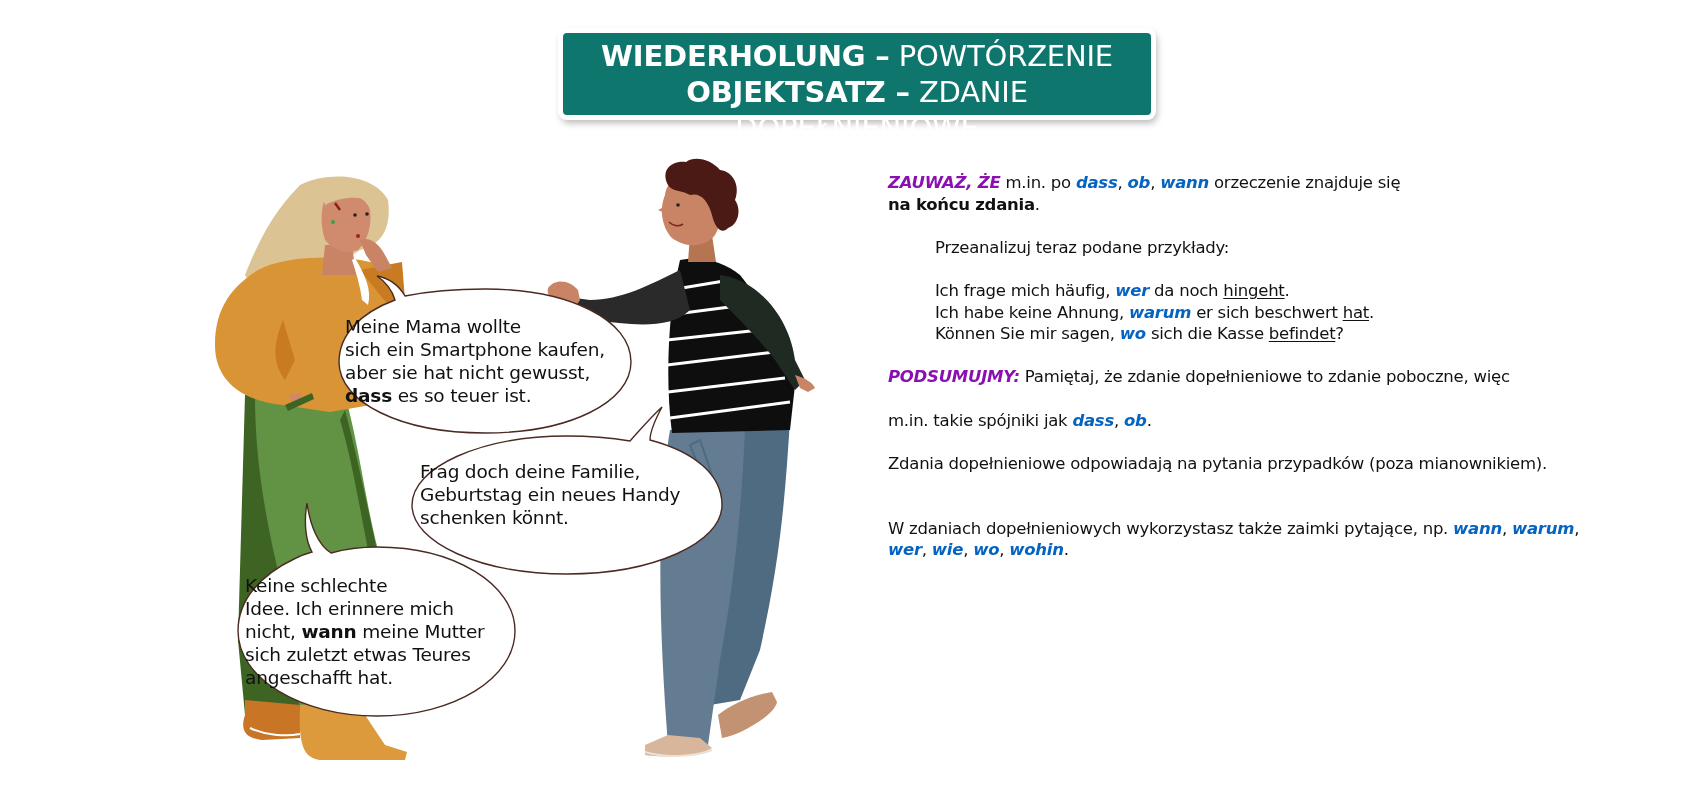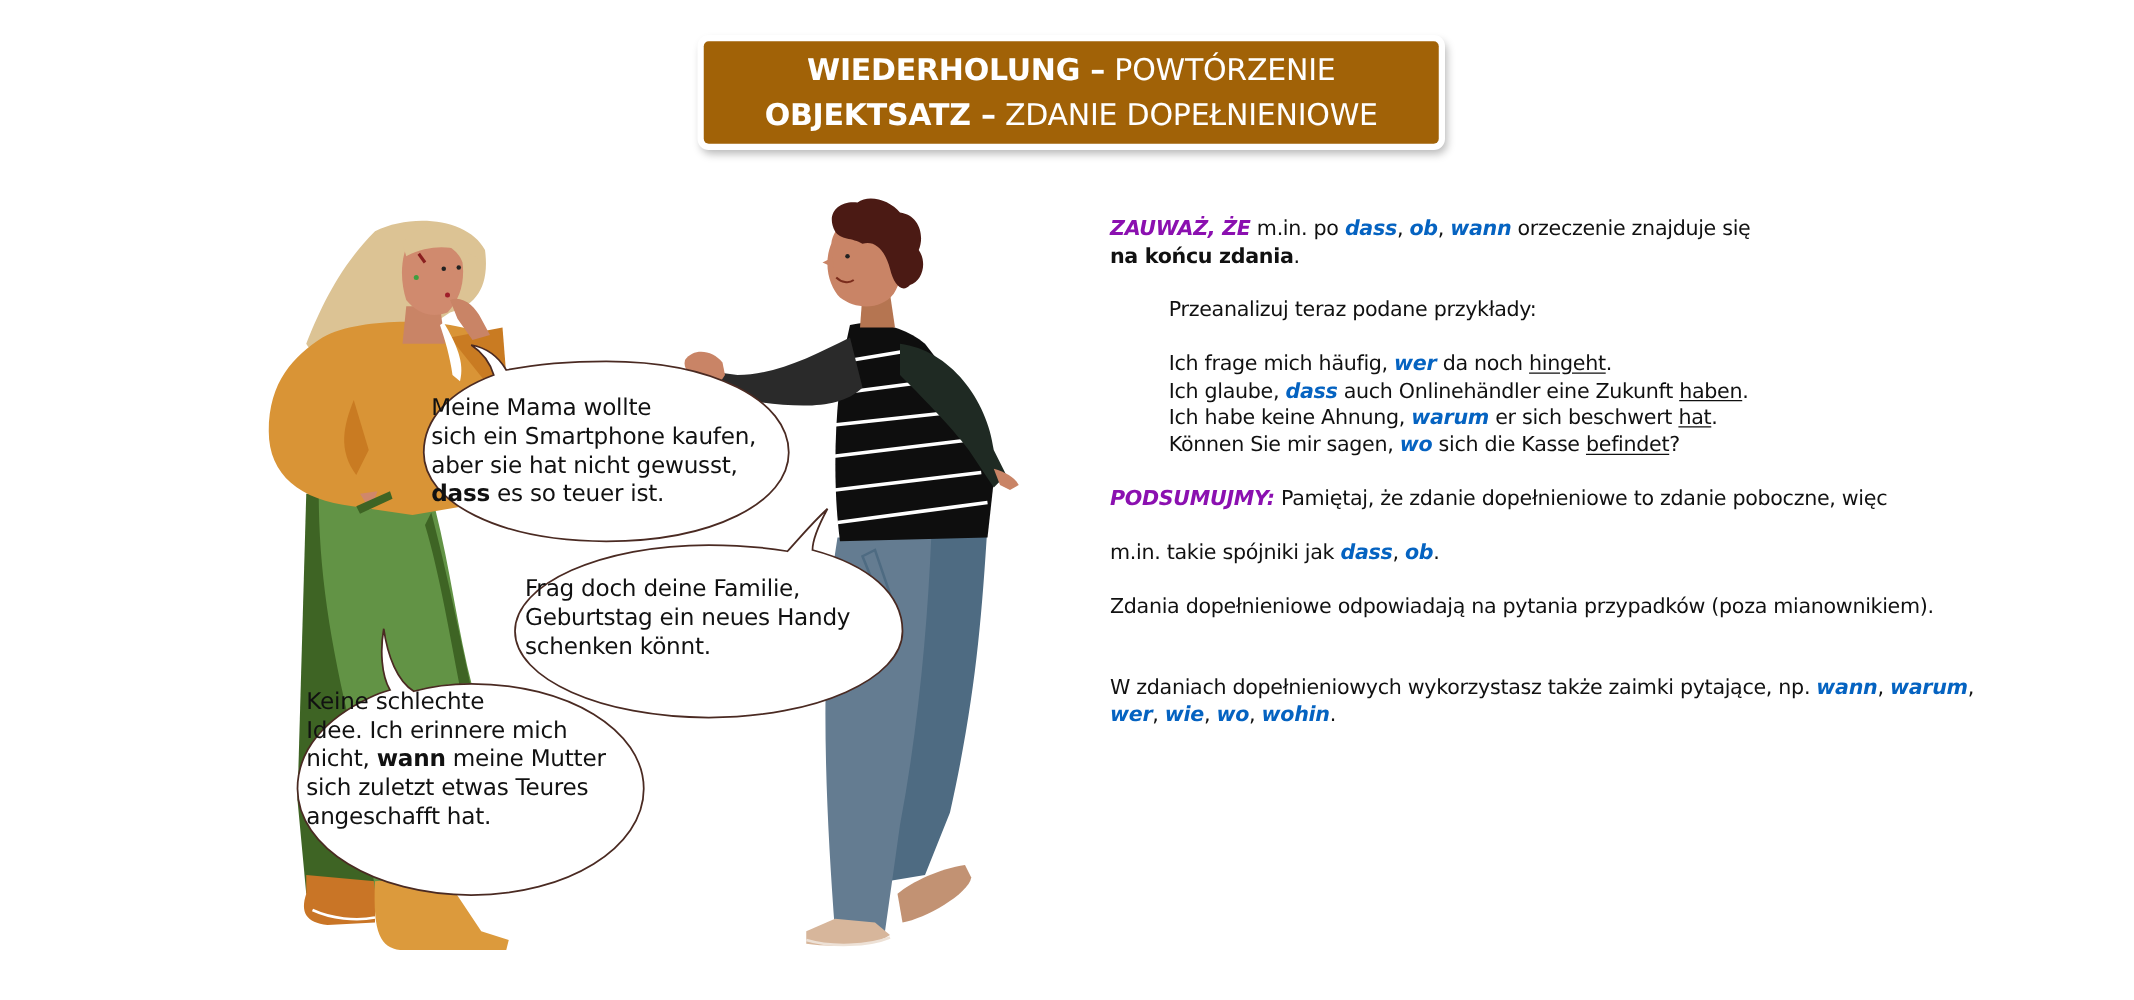--- a/index.html
+++ b/index.html
@@ -1,22 +1,22 @@
 <!DOCTYPE html>
 <html><head>
 <meta charset="utf-8">
 <style>
   html, body { margin: 0; padding: 0; background: #ffffff; }
   body { width: 1707px; height: 800px; position: relative; overflow: hidden;
          font-family: "DejaVu Sans", "Liberation Sans", sans-serif; color: #111; }
   .header {
     position: absolute; left: 563px; top: 33px; width: 588px; height: 82px;
-    background: #a16207; border-radius: 4px;
+    background: #0f766e; border-radius: 4px;
     box-shadow: 0 0 0 5px #ffffff, 2px 4px 7px 4px rgba(0,0,0,0.28);
-    color: #fff; text-align: center; font-size: 24px; line-height: 36px;
+    color: #fff; text-align: center; font-size: 29px; line-height: 36px;
     padding-top: 5px; box-sizing: border-box; letter-spacing: -0.2px;
   }
   .header b { font-weight: bold; }
   .header .thin { font-weight: normal; }
   .illus { position: absolute; left: 0; top: 0; }
   .bubble-text {
     position: absolute; text-align: left; font-size: 18.5px; line-height: 23px;
     color: #111; letter-spacing: -0.2px;
   }
   .bubble-text b { font-weight: bold; }
@@ -135,39 +135,38 @@
   <div>aber sie hat nicht gewusst,</div>
   <div><b>dass</b><span> es so teuer ist.</span></div>
 </div>
 
 <div class="bubble-text" style="left:420px; top:460px; width:295px;">
   <div>Frag doch deine Familie,</div>
   <div>Geburtstag ein neues Handy</div>
   <div>schenken könnt.</div>
 </div>
 
-<div class="bubble-text" style="left:245px; top:550px; width:265px;">
+<div class="bubble-text" style="left:245px; top:574px; width:265px;">
   <div>Keine schlechte</div>
   <div>Idee. Ich erinnere mich</div>
   <div><span>nicht, </span><b>wann</b><span> meine Mutter</span></div>
   <div>sich zuletzt etwas Teures</div>
   <div>angeschafft hat.</div>
 </div>
 
 <div class="panel">
   <p>
     <span class="hl">ZAUWAŻ, ŻE</span><span> m.in. po </span><span class="kw">dass</span><span>, </span><span class="kw">ob</span><span>, </span><span class="kw">wann</span><span> orzeczenie znajduje się</span><br>
     <span class="strong">na końcu zdania</span><span>.</span>
   </p>
   <div class="gap"></div>
   <p class="indent">Przeanalizuj teraz podane przykłady:</p>
   <div class="gap"></div>
   <div class="indent">
     <p><span>Ich frage mich häufig, </span><span class="kw">wer</span><span> da noch </span><span class="u">hingeht</span><span>.</span></p>
-    <p><span>Ich glaube, </span><span class="kw">dass</span><span> auch Onlinehändler eine Zukunft </span><span class="u">haben</span><span>.</span></p>
     <p><span>Ich habe keine Ahnung, </span><span class="kw">warum</span><span> er sich beschwert </span><span class="u">hat</span><span>.</span></p>
     <p><span>Können Sie mir sagen, </span><span class="kw">wo</span><span> sich die Kasse </span><span class="u">befindet</span><span>?</span></p>
   </div>
   <div class="gap"></div>
   <p>
     <span class="hl">PODSUMUJMY:</span><span> Pamiętaj, że zdanie dopełnieniowe to zdanie poboczne, więc</span><br>
     <br>
     <span>m.in. takie spójniki jak </span><span class="kw">dass</span><span>, </span><span class="kw">ob</span><span>.</span>
   </p>
   <div class="gap"></div>

